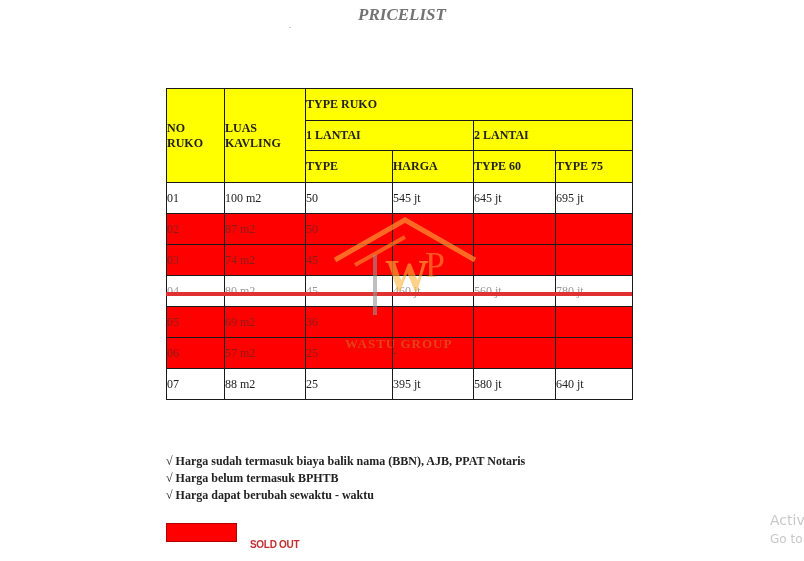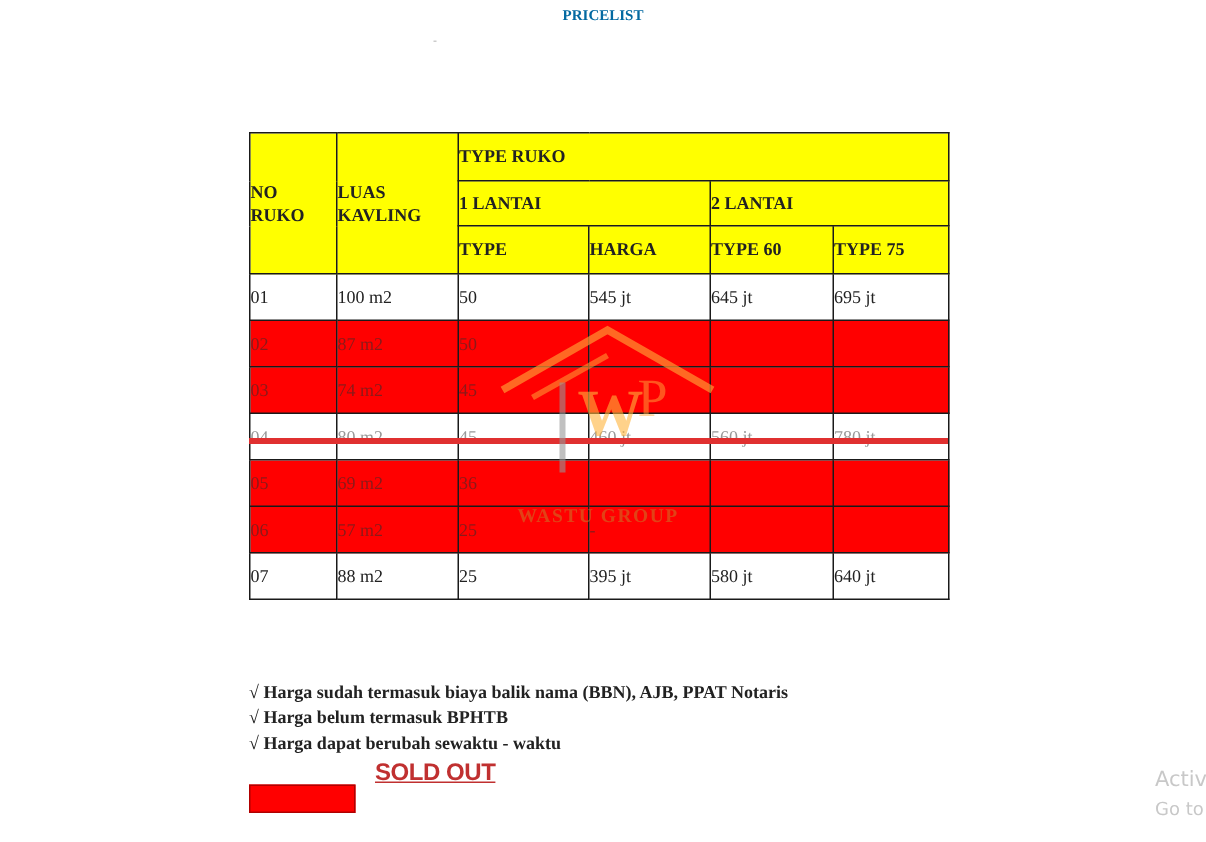--- a/index.html
+++ b/index.html
@@ -5,21 +5,21 @@
     html, body {
       margin: 0; padding: 0;
       width: 804px; height: 561px;
       background: #ffffff;
       overflow: hidden;
       position: relative;
       font-family: "Liberation Serif", "DejaVu Serif", serif;
     }
     .title {
       position: absolute; left: 0; top: 5px; width: 804px;
-      text-align: center; font-weight: bold; font-size: 10px; color: #0369a1;
+      text-align: center; font-weight: bold; font-size: 17px; color: #737373; font-style: italic;
     }
     .stray-dot {
       position: absolute; left: 289px; top: 27px; width: 2px; height: 1px; background: #ccc;
     }
     table.price {
       position: absolute; left: 166px; top: 88px;
       border-collapse: collapse;
       font-size: 12px;
       color: #222;
     }
@@ -57,23 +57,23 @@
     }
     .notes {
       position: absolute; left: 166px; top: 453px;
       font-weight: bold; font-size: 12px; color: #222; line-height: 17px;
     }
     .legend-swatch {
       position: absolute; left: 166px; top: 523px; width: 71px; height: 19px;
       background: #ff0000; border: 1px solid #b00000; box-sizing: border-box;
     }
     .legend-label {
-      position: absolute; left: 250px; top: 507px;
+      position: absolute; left: 250px; top: 539px;
       font-family: "Liberation Sans", "DejaVu Sans", sans-serif;
-      font-weight: bold; font-size: 16px; color: #c03030; letter-spacing: -0.3px; text-decoration: underline;
+      font-weight: bold; font-size: 10px; color: #c03030; letter-spacing: -0.3px;
     }
     .activate {
       position: absolute; left: 770px; top: 496px;
       font-family: "DejaVu Sans", sans-serif; color: #c8c8c8; margin-top: 16px;
     }
     .activate .a1 { font-size: 14px; }
     .activate .a2 { font-size: 12px; margin-top: 4px; }
   </style>
 </head>
 <body>

